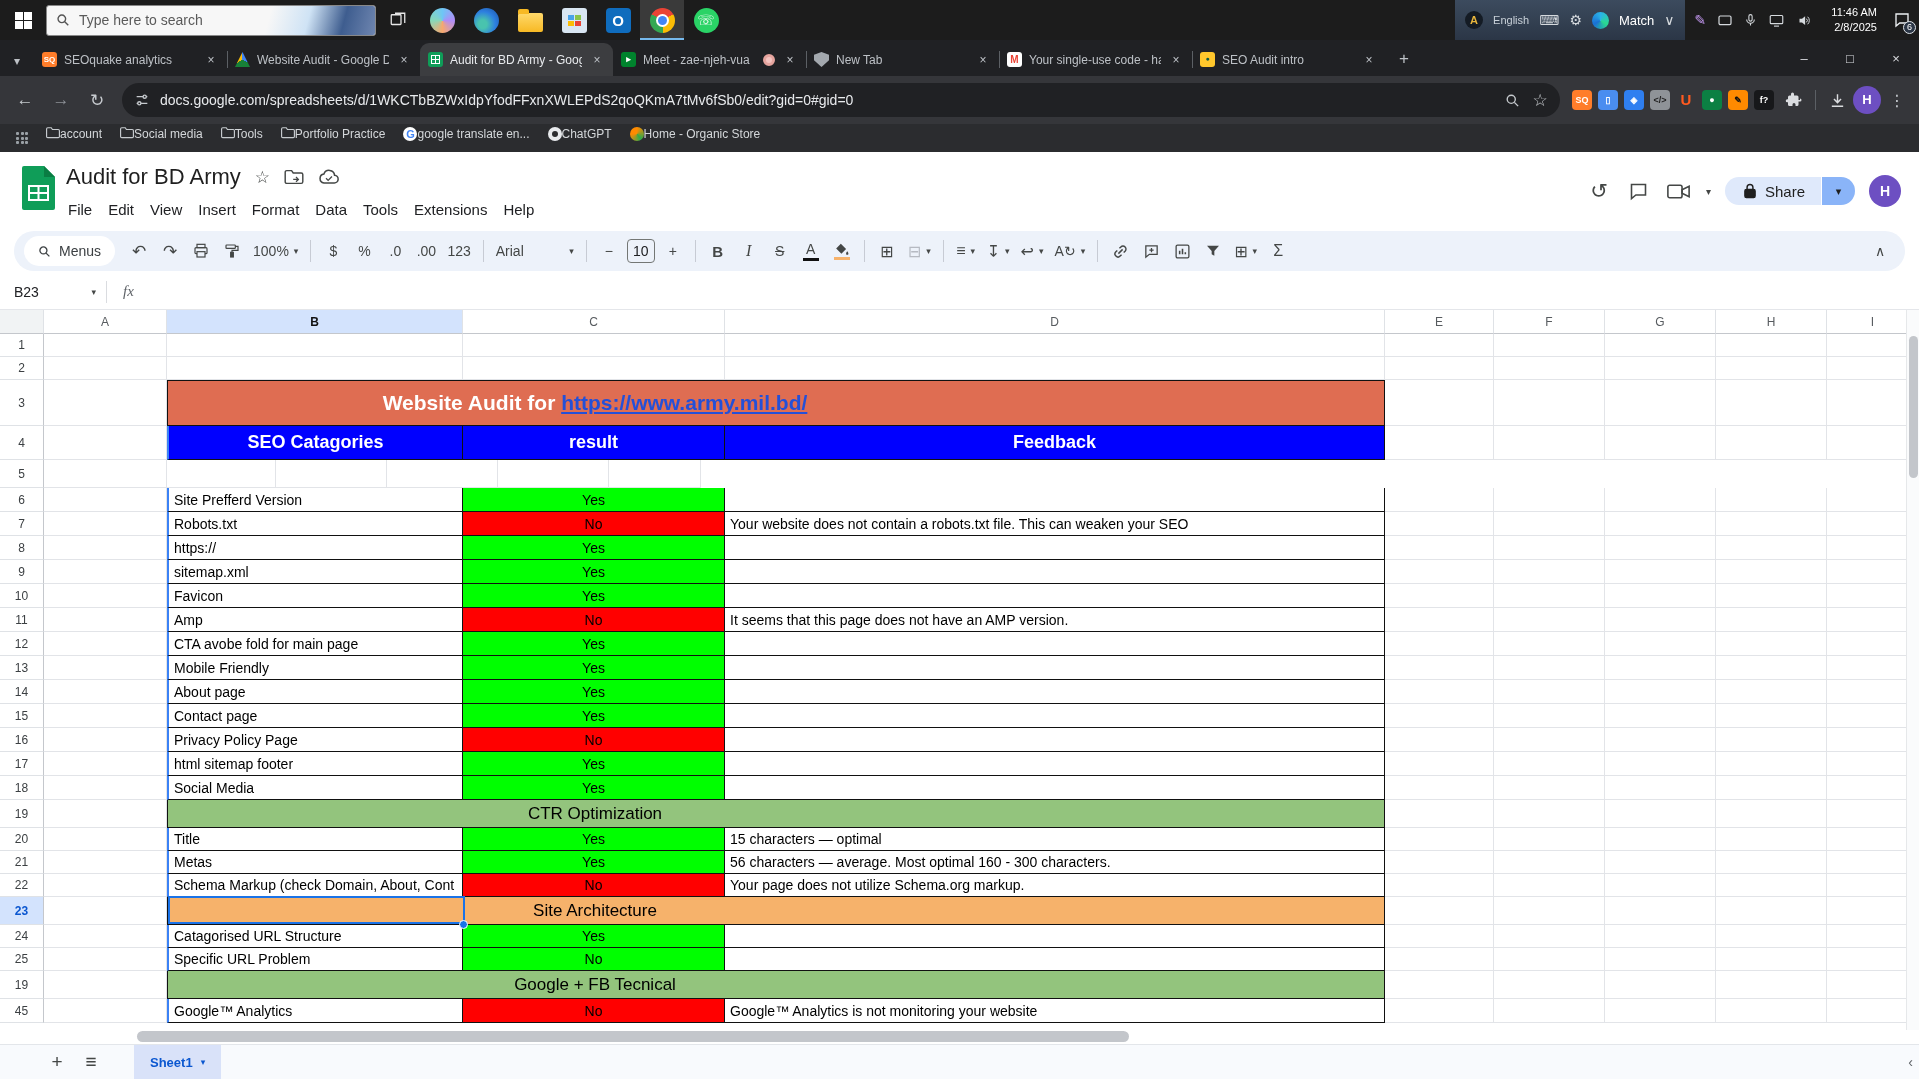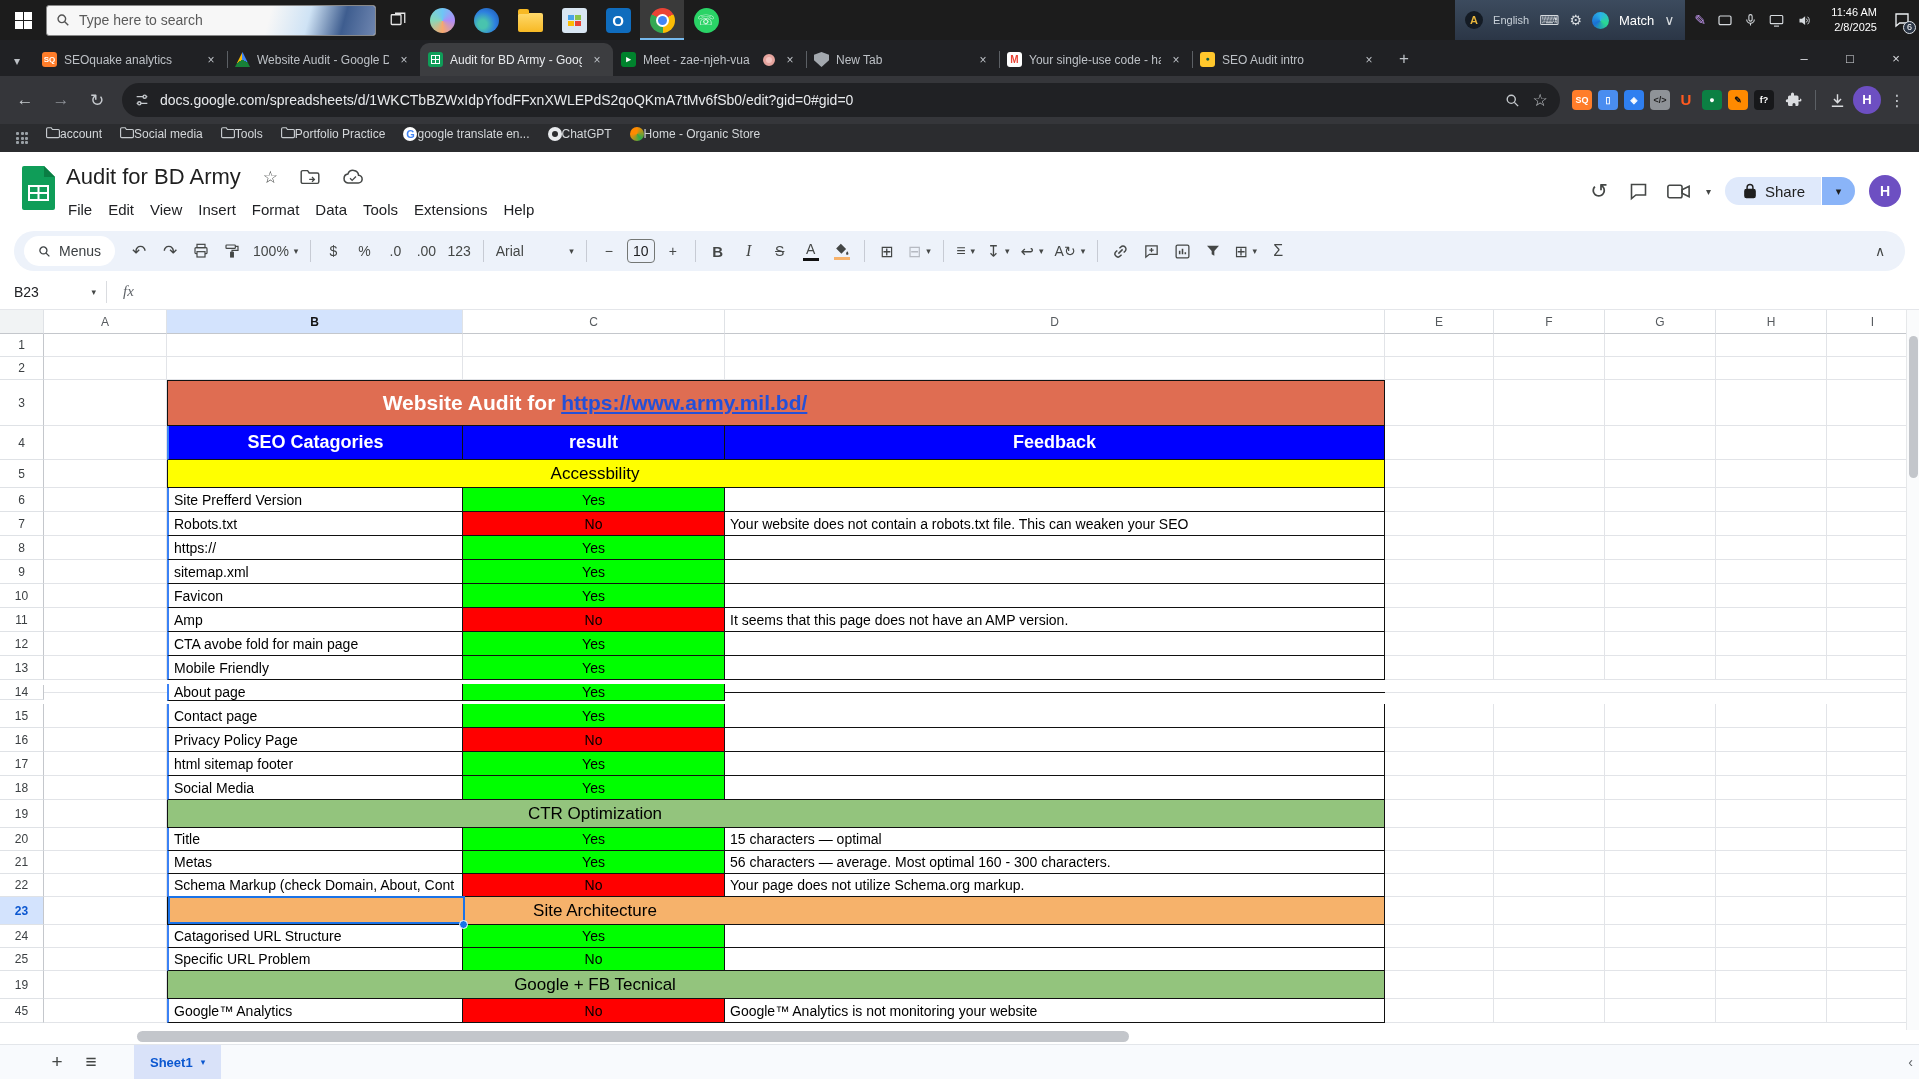--- a/index.html
+++ b/index.html
@@ -89,21 +89,21 @@
   .bm-g{font:700 11px/14px "Liberation Sans",sans-serif;color:#4285f4;background:#fff;border-radius:50%;width:14px;height:14px;text-align:center}
   .bm-gpt{width:14px;height:14px;border-radius:50%;background:#e8eaed;position:relative}
   .bm-gpt::after{content:"";position:absolute;inset:4px;border-radius:50%;background:#2b2c2f}
   .bm-org{width:14px;height:14px;border-radius:50%;background:conic-gradient(#ff8a00,#2faa4a 40%,#ff8a00 75%)}
   .apps-grid{display:grid;grid-template-columns:repeat(3,3px);grid-template-rows:repeat(3,3px);gap:1.5px;margin:0 6px}
   .apps-grid i{background:#9aa0a6;border-radius:1px}
 
   
   .gs-header{position:absolute;top:152px;left:0;right:0;height:78px;background:#fff}
   .gs-logo{position:absolute;left:22px;top:14px;width:33px;height:44px}
-  .gs-title-row{position:absolute;left:66px;top:12px;display:flex;align-items:center;gap:22px}
+  .gs-title-row{position:absolute;left:66px;top:12px;display:flex;align-items:center;gap:14px}
   .gs-title{font-size:22px;color:#1f1f1f}
   .gs-mini{color:#444746;font-size:17px}
   .gs-menus{position:absolute;left:60px;top:44px;display:flex}
   .gs-menus span{font-size:15px;color:#202124;padding:5px 8px;border-radius:6px}
   .gs-right{position:absolute;right:18px;top:0;height:78px;display:flex;align-items:center;gap:14px}
   .hdr-ic{width:26px;height:26px;display:flex;align-items:center;justify-content:center;color:#444746;font-size:21px}
   .share{display:flex;align-items:center;height:28px;border-radius:20px;overflow:hidden}
   .share-main{display:flex;align-items:center;gap:8px;background:#dfe9fb;height:40px;padding:0 16px 0 18px;color:#1f1f1f;font-size:15px;font-weight:500}
   .share-dd{width:34px;height:40px;background:#8ab4f8;color:#1f1f1f;display:flex;align-items:center;justify-content:center;font-size:11px;border-left:1px solid #fff}
   .avatar.big{width:32px;height:32px;line-height:32px;font-size:14px}
@@ -678,23 +678,20 @@
         <div class="dk center" style="width: 660px; background: rgb(0, 0, 255); color: rgb(255, 255, 255); font-weight: 700; font-size: 18px;">Feedback</div>
         <div class="lc" style="width: 109px;"></div>
         <div class="lc" style="width: 111px;"></div>
         <div class="lc" style="width: 111px;"></div>
         <div class="lc" style="width: 111px;"></div>
         <div class="lc" style="width: 92px;"></div>
       </div>
       <div class="g-row" style="height: 28px;">
         <div class="g-rh" style="width: 44px;">5</div>
         <div class="lc" style="width: 123px;"></div>
-        <div class="merged" style="width: 1218px; background: rgb(255, 255, 0);">
-          <span class="sec-label">Accessbility</span>
-        </div>
         <div class="lc" style="width: 109px;"></div>
         <div class="lc" style="width: 111px;"></div>
         <div class="lc" style="width: 111px;"></div>
         <div class="lc" style="width: 111px;"></div>
         <div class="lc" style="width: 92px;"></div>
       </div>
       <div class="g-row" style="height: 24px;">
         <div class="g-rh" style="width: 44px;">6</div>
         <div class="lc" style="width: 123px;"></div>
         <div class="dk first" style="width: 296px;">Site Prefferd Version</div>
@@ -783,21 +780,21 @@
         <div class="lc" style="width: 123px;"></div>
         <div class="dk first" style="width: 296px;">Mobile Friendly</div>
         <div class="dk center" style="width: 262px; background: rgb(0, 255, 0);">Yes</div>
         <div class="dk" style="width: 660px;"></div>
         <div class="lc" style="width: 109px;"></div>
         <div class="lc" style="width: 111px;"></div>
         <div class="lc" style="width: 111px;"></div>
         <div class="lc" style="width: 111px;"></div>
         <div class="lc" style="width: 92px;"></div>
       </div>
-      <div class="g-row" style="height: 24px; align-items: center;">
+      <div class="g-row" style="height: 24px;">
         <div class="g-rh" style="width: 44px;">14</div>
         <div class="lc" style="width: 123px;"></div>
         <div class="dk first" style="width: 296px;">About page</div>
         <div class="dk center" style="width: 262px; background: rgb(0, 255, 0);">Yes</div>
         <div class="dk" style="width: 660px;"></div>
         <div class="lc" style="width: 109px;"></div>
         <div class="lc" style="width: 111px;"></div>
         <div class="lc" style="width: 111px;"></div>
         <div class="lc" style="width: 111px;"></div>
         <div class="lc" style="width: 92px;"></div>

